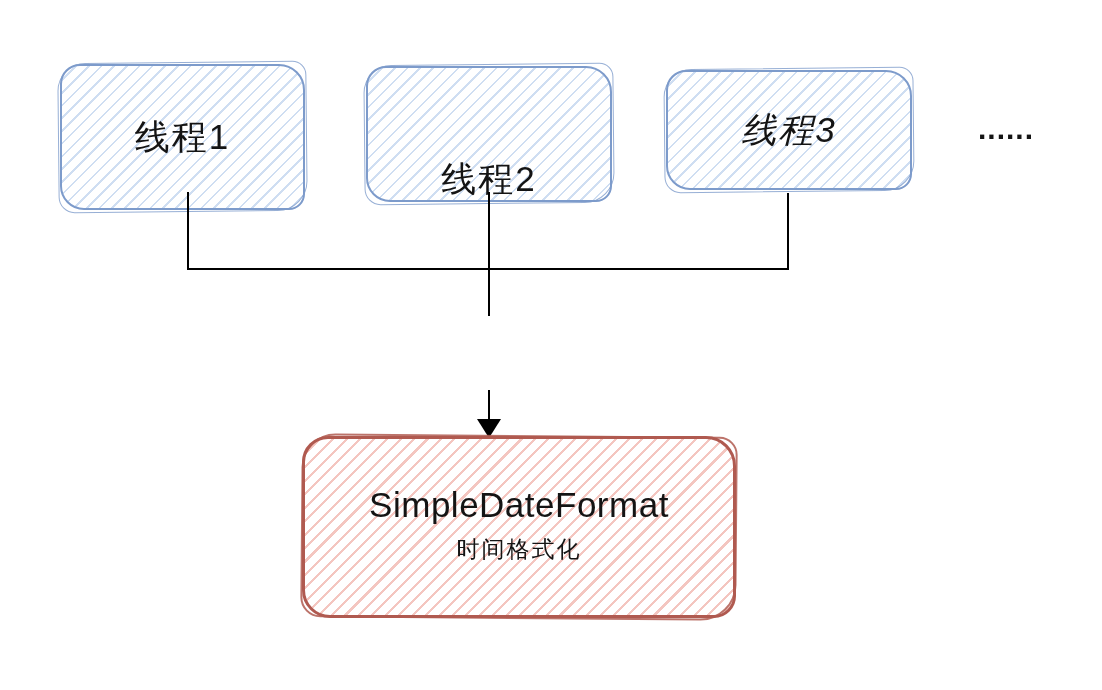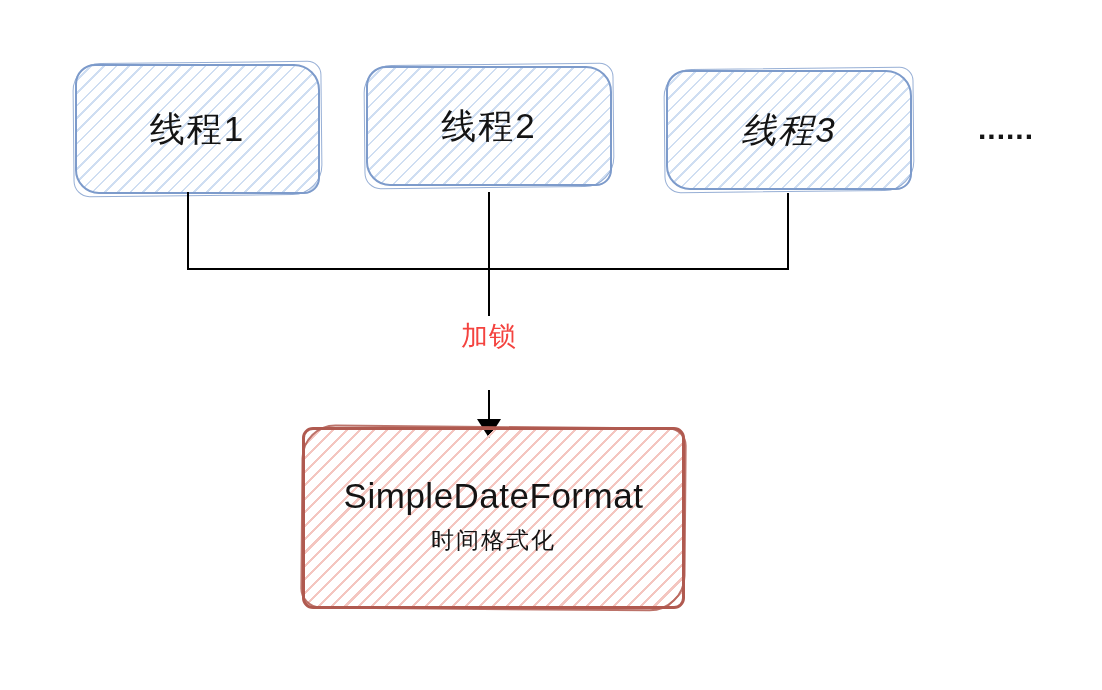--- a/index.html
+++ b/index.html
@@ -65,25 +65,25 @@
     transform:rotate(0.5deg);
   }
 
   .box-label{
     font-size:35px;
     letter-spacing:2px;
     color:var(--box-text);
     line-height:1.2;
   }
 
-  #thread-box-1{left:75px;  top:64px; width:245px; height:130px;}
-  #thread-box-2{left:366px; top:66px; width:246px; height:120px;}
+  #thread-box-1{left:60px;  top:64px; width:245px; height:146px;}
+  #thread-box-2{left:366px; top:66px; width:246px; height:136px;align-items:flex-end;}
   #thread-box-3{left:666px; top:70px; width:246px; height:120px;font-style:italic;}
 
-  #target-box{left:302px; top:427px; width:383px; height:182px;border-radius:11px;}
+  #target-box{left:302px; top:436px; width:434px; height:182px;}
   .target-text .t-line1{font-size:35px; letter-spacing:0.5px; line-height:45px;}
   .target-text .t-line2{font-size:23px; letter-spacing:2px; line-height:45px;}
 
   .ellipsis{
     position:absolute;
     left:978px; top:112px;
     font-size:30px;
     font-weight:700;
     letter-spacing:1px;
     color:var(--box-text);
@@ -137,21 +137,20 @@
   <div class="ellipsis">......</div>
 
   <div id="line-left-v" class="line"></div>
   <div id="line-right-v" class="line"></div>
   <div id="line-h" class="line"></div>
   <div id="line-center-top" class="line"></div>
   <div id="line-center-bottom" class="line"></div>
   <div class="arrowhead"></div>
 
   <div class="arrow-label">
-    <div>加锁</div>
   </div>
 
   <div id="target-box" class="sketch red-target">
     <div class="target-text">
       <div class="t-line1">SimpleDateFormat</div>
       <div class="t-line2">时间格式化</div>
     </div>
   </div>
 
 </div>

